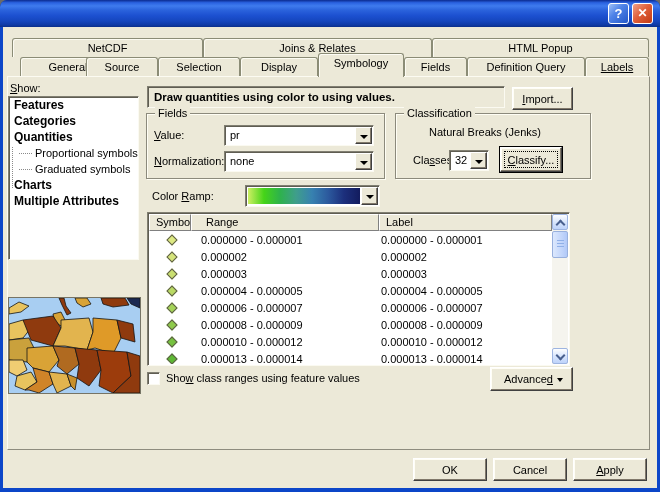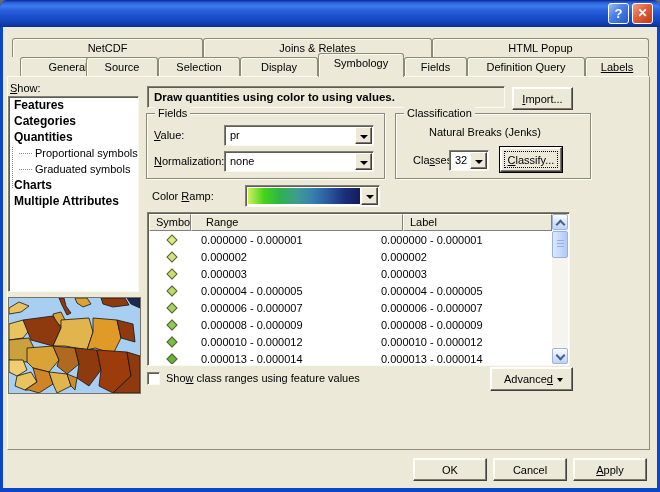--- a/index.html
+++ b/index.html
@@ -21,21 +21,21 @@
   .tab.row2{top:57px;}
   .tab.active{top:53px;height:24px;z-index:6;box-shadow:inset 1px 1px 0 #fdfcf5;}
   
   .page{position:absolute;left:7px;top:76px;width:643px;height:374px;background:#ece9d8;
     border:1px solid;border-color:#fcfbf2 #8e8c7e #8e8c7e #fcfbf2;box-sizing:border-box;z-index:1;}
   .lbl{position:absolute;font-size:11px;color:#000;z-index:3;white-space:nowrap;}
   
   .sunken{position:absolute;background:#fff;border:1px solid;border-color:#817f72 #fbfaf1 #fbfaf1 #817f72;
     box-shadow:inset 1px 1px 0 #5f5d52;box-sizing:border-box;z-index:3;}
   
-  .listbox{left:8px;top:96px;width:131px;height:196px;overflow:hidden;}
+  .listbox{left:8px;top:96px;width:131px;height:164px;overflow:hidden;}
   .list-item{position:relative;height:16px;line-height:16px;font-size:11px;padding-left:5px;white-space:nowrap;cursor:default;}
   .list-item.bold{font-weight:bold;font-size:12px;}
   .list-item.child{padding-left:26px;}
   .list-item.child .dots{position:absolute;left:10px;top:8px;width:13px;border-top:1px dotted #8a8a8a;}
   .tree-vline{position:absolute;left:12px;top:147px;height:41px;border-left:1px dotted #8a8a8a;z-index:4;}
   .list-item.selected .seltext{background:#e7e3d3;outline:1px dotted #b2ae98;}
   
   .map{position:absolute;left:8px;top:297px;width:131px;height:95px;border:1px solid #767465;box-sizing:content-box;z-index:3;background:#a8cef2;}
   
   .desc-box{left:147px;top:86px;width:358px;height:22px;background:#ece9d8;font-weight:bold;font-size:11.5px;line-height:20px;padding-left:6px;white-space:nowrap;}
@@ -193,21 +193,21 @@
   <div class="combo" style="left:245px;top:185px;width:135px;height:22px;">
     <span class="ramp-grad" id="ramp-grad" style="background: linear-gradient(90deg, rgb(205, 239, 99), rgb(69, 212, 24), rgb(46, 178, 76), rgb(63, 158, 139), rgb(55, 129, 176), rgb(44, 90, 158), rgb(28, 47, 124), rgb(19, 28, 94));"></span>
     <span class="drop">
         <span class="tri"></span>
       </span>
   </div>
 
   <div class="sunken tablebox">
     <div class="thead" id="table-head">
         <div class="th" style="width: 42px;">Symbol</div>
-        <div class="th" style="width: 212px; padding-left: 14px;">Range</div>
+        <div class="th" style="width: 188px; padding-left: 14px;">Range</div>
         <div class="th" style="width: 180px; flex: 1 1 0%;">Label</div>
       </div>
     <div class="tbody" id="table-body">
         <div class="t-row">
           <div class="cell-sym">
             <span class="diamond" style="background: rgb(221, 233, 130);"></span>
           </div>
           <div class="cell-range">0.000000 - 0.000001</div>
           <div class="cell-label">0.000000 - 0.000001</div>
         </div>

